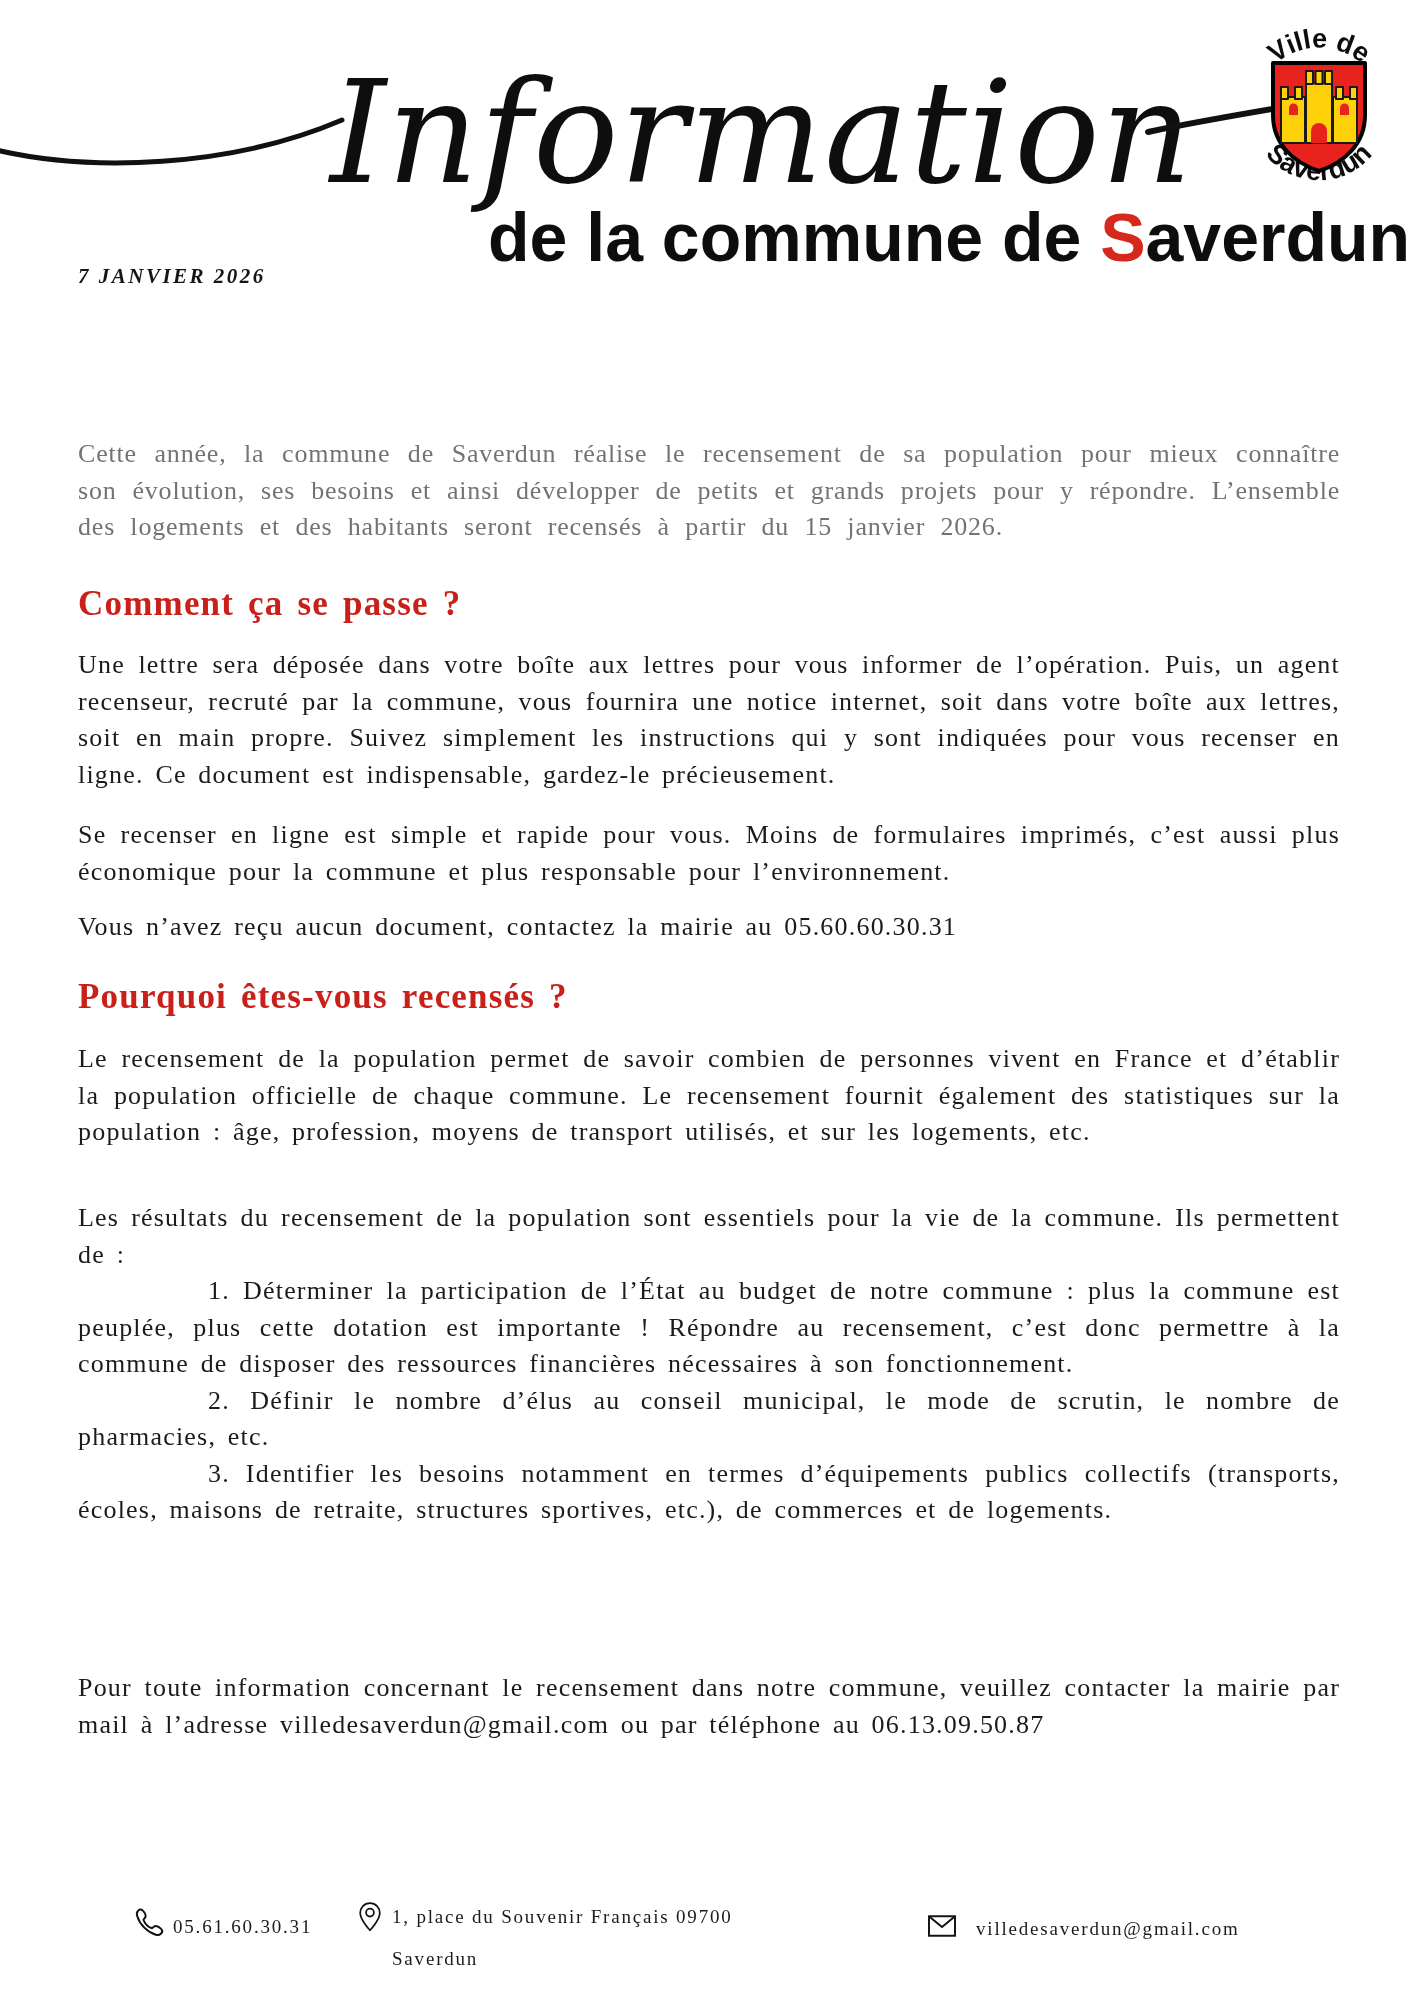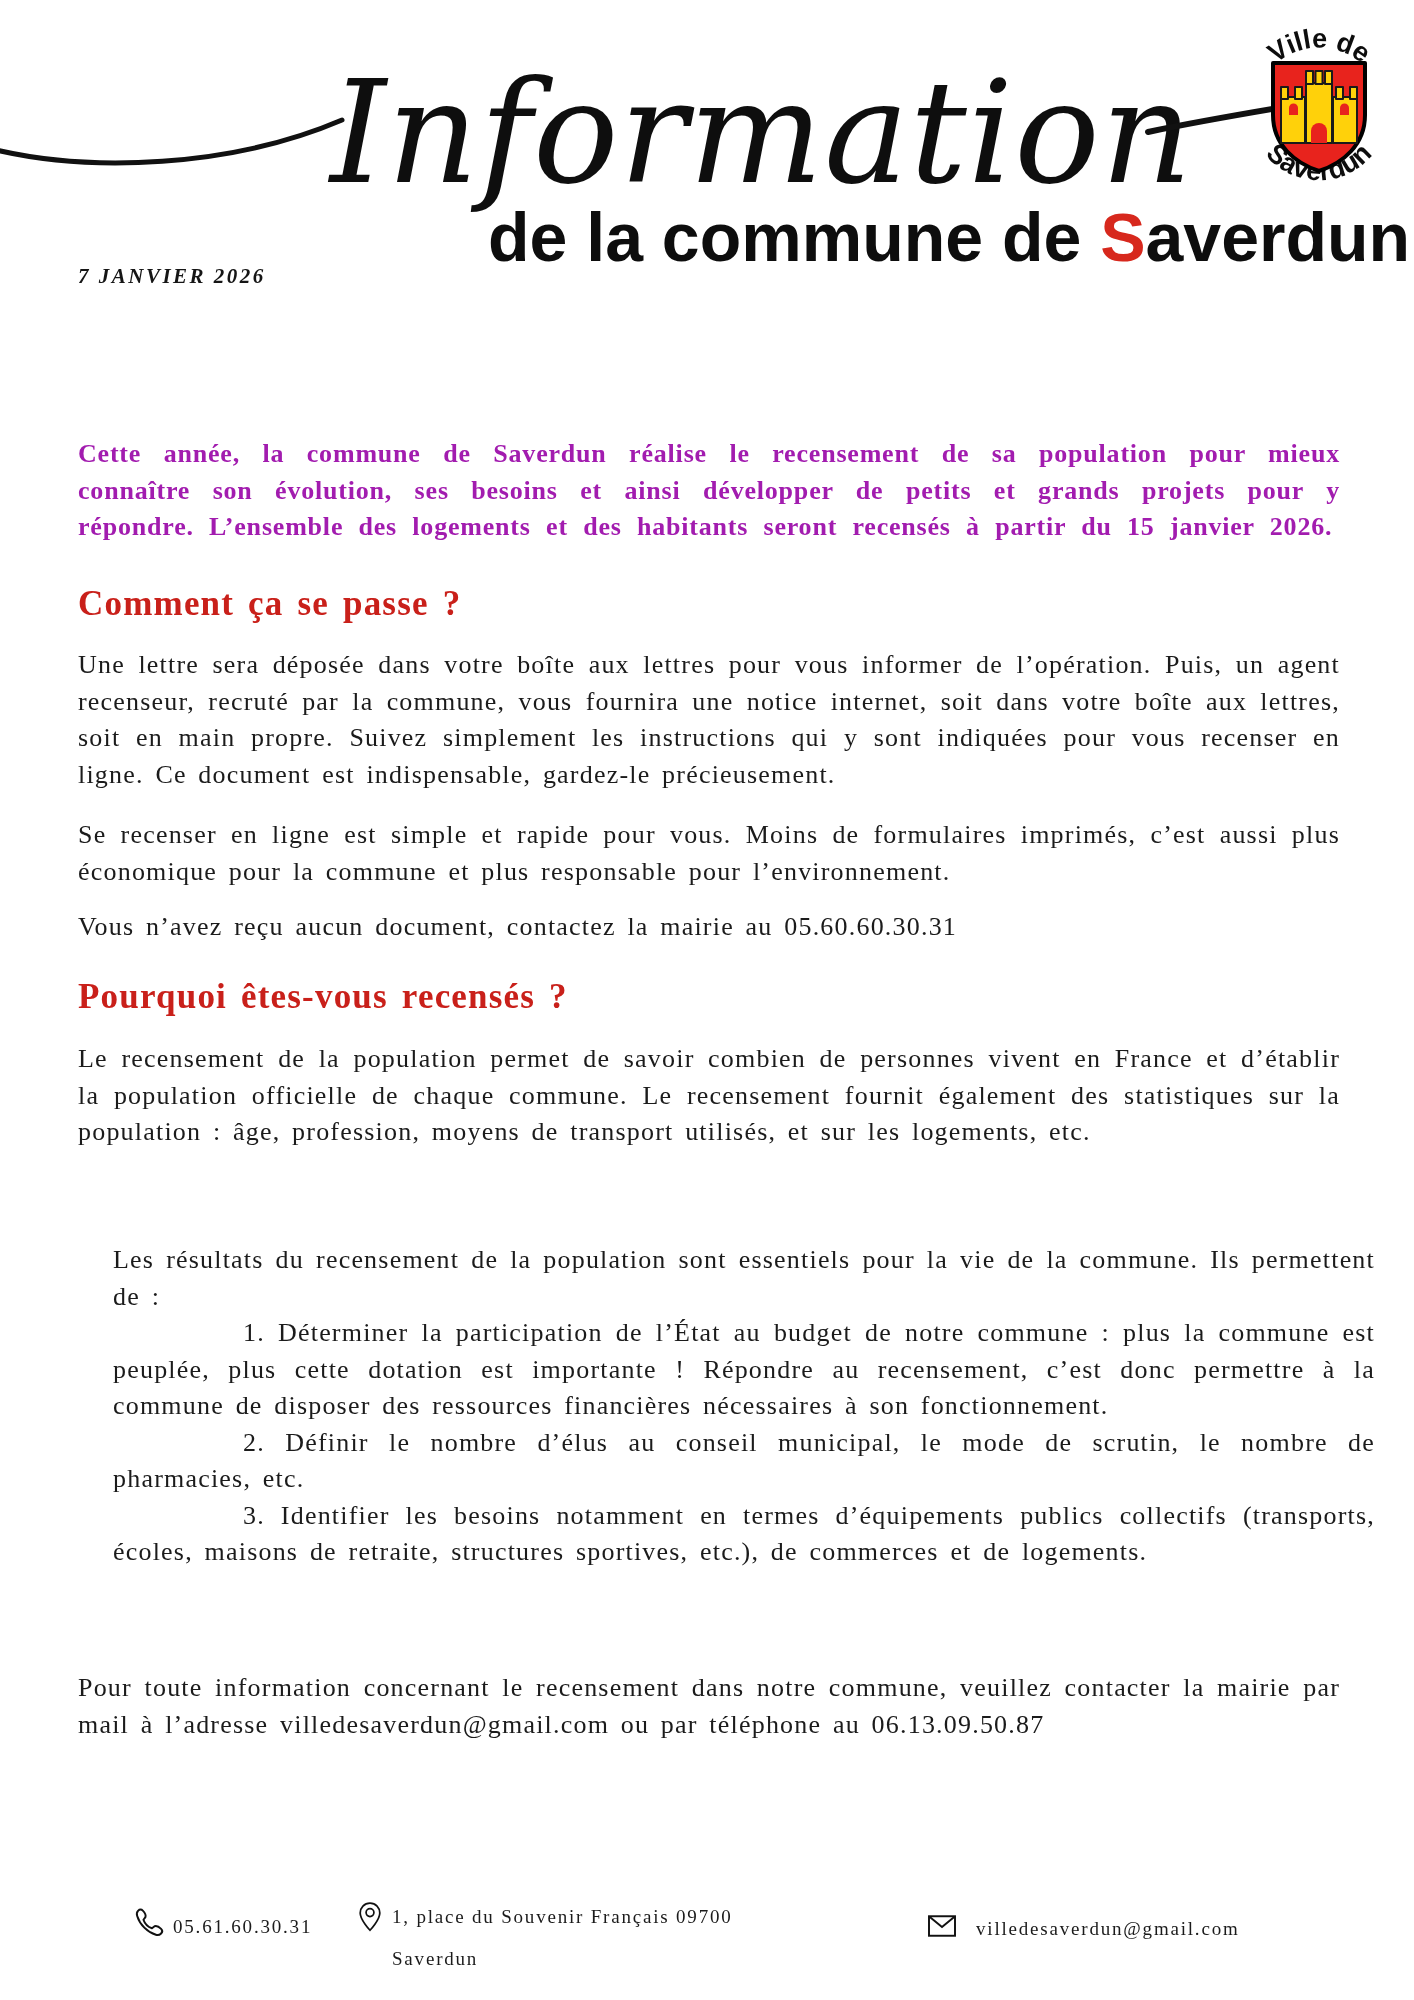--- a/index.html
+++ b/index.html
@@ -32,21 +32,21 @@
   .doc-title {
     font-weight:bold; font-size:35px; letter-spacing:0.5px; word-spacing:9px;
     color:#0f0f0f; white-space:nowrap;
   }
 
   .body-text {
     font-size:26px; line-height:36.5px;
     text-align:justify; letter-spacing:1.2px; word-spacing:4px;
     color:#1b1b1b;
   }
-  .intro { font-weight:bold; letter-spacing:0.8px; word-spacing:8px; color:#a21caf; }
+  .intro { font-weight:normal; letter-spacing:0.8px; word-spacing:8px; color:#737373; }
 
   .red-heading {
     font-weight:bold; font-size:35px; letter-spacing:1.2px; word-spacing:4px;
     color:#c9201a;
   }
 
   .list-block p { margin:0; }
   .list-block .num-item { text-indent:130px; }
 
   
@@ -116,21 +116,21 @@
   <div class="blk body-text" style="top:817px;">Se recenser en ligne est simple et rapide pour vous. Moins de formulaires imprimés, c’est aussi plus économique pour la commune et plus responsable pour l’environnement.</div>
 
   <div class="blk body-text" style="top:909px;">Vous n’avez reçu aucun document, contactez la mairie au 05.60.60.30.31</div>
 
   <div class="blk" style="top:977px;">
     <h2 class="red-heading">Pourquoi êtes-vous recensés ?</h2>
   </div>
 
   <div class="blk body-text" style="top:1041px;">Le recensement de la population permet de savoir combien de personnes vivent en France et d’établir la population officielle de chaque commune. Le recensement fournit également des statistiques sur la population : âge, profession, moyens de transport utilisés, et sur les logements, etc.</div>
 
-  <div class="blk body-text list-block" style="top:1242px;margin-left:35px;">
+  <div class="blk body-text list-block" style="top:1200px;">
     <p>Les résultats du recensement de la population sont essentiels pour la vie de la commune. Ils permettent de :</p>
     <p class="num-item">1. Déterminer la participation de l’État au budget de notre commune : plus la commune est peuplée, plus cette dotation est importante ! Répondre au recensement, c’est donc permettre à la commune de disposer des ressources financières nécessaires à son fonctionnement.</p>
     <p class="num-item">2. Définir le nombre d’élus au conseil municipal, le mode de scrutin, le nombre de pharmacies, etc.</p>
     <p class="num-item">3. Identifier les besoins notamment en termes d’équipements publics collectifs (transports, écoles, maisons de retraite, structures sportives, etc.), de commerces et de logements.</p>
   </div>
 
   <div class="blk body-text" style="top:1663px;margin-top:7px;">Pour toute information concernant le recensement dans notre commune, veuillez contacter la mairie par mail à l’adresse villedesaverdun@gmail.com ou par téléphone au 06.13.09.50.87</div>
 
 
   <svg class="f-icon" style="left:133px; top:1906px;" width="34" height="34" viewBox="0 0 26 26">

